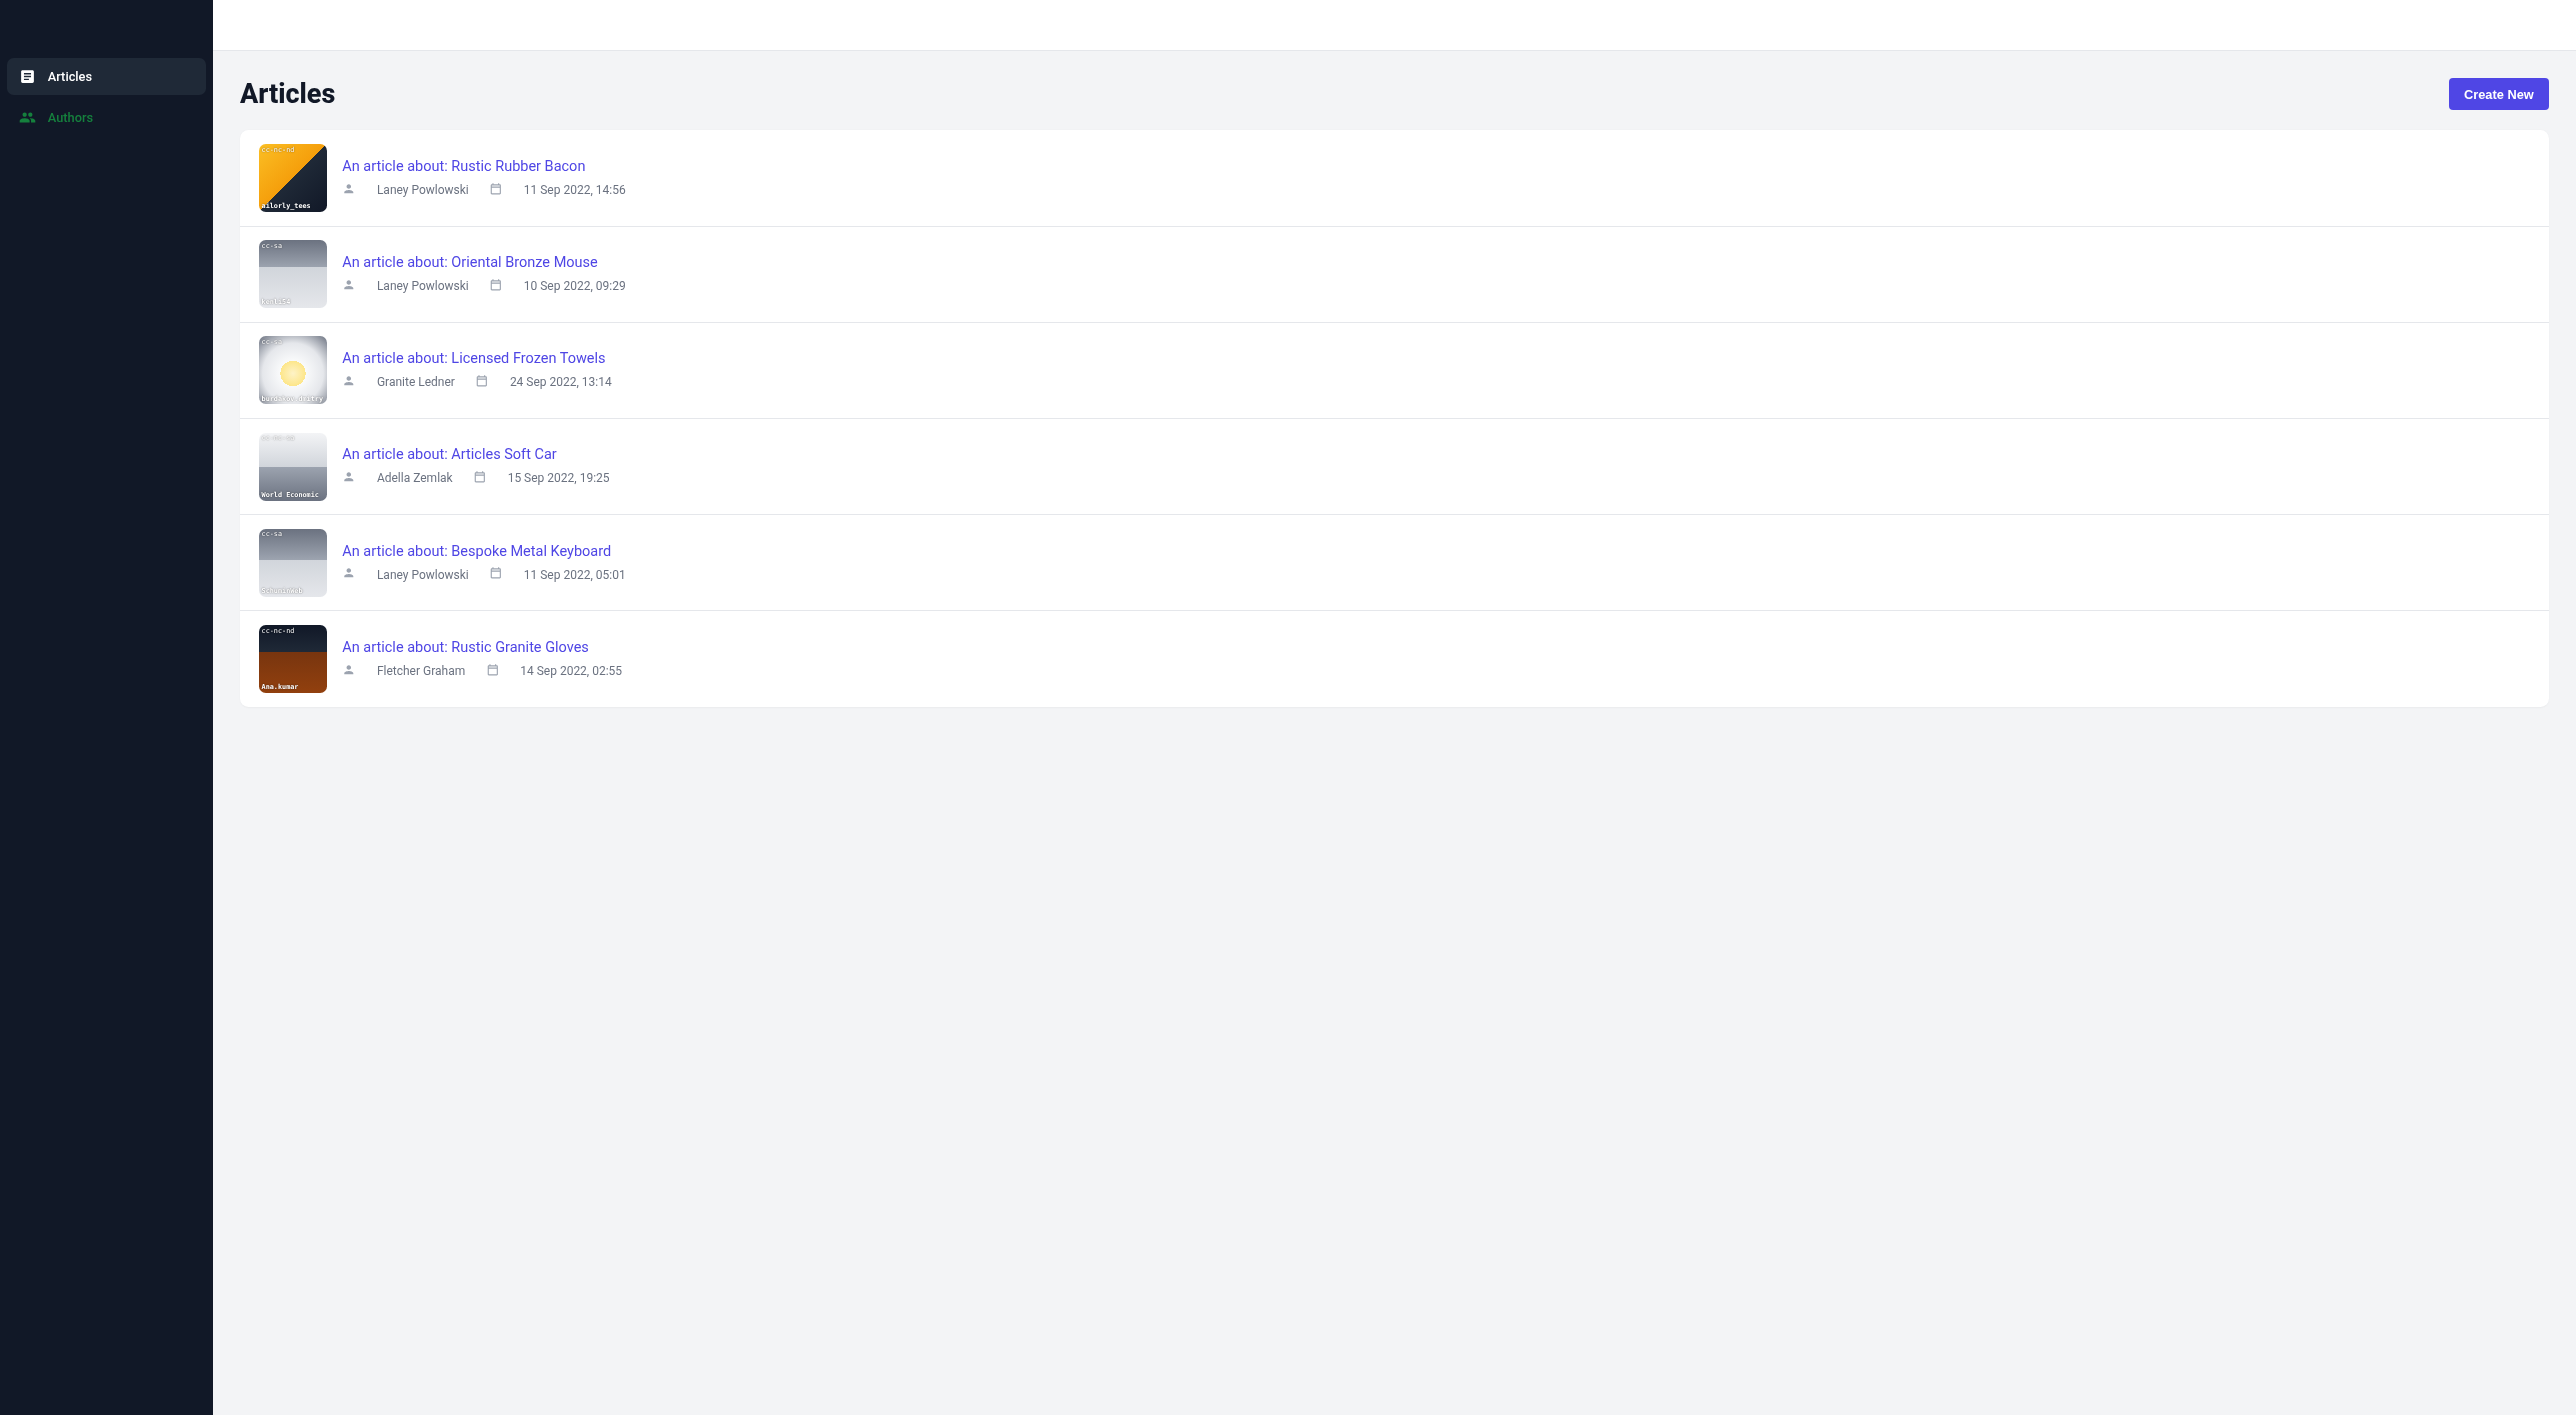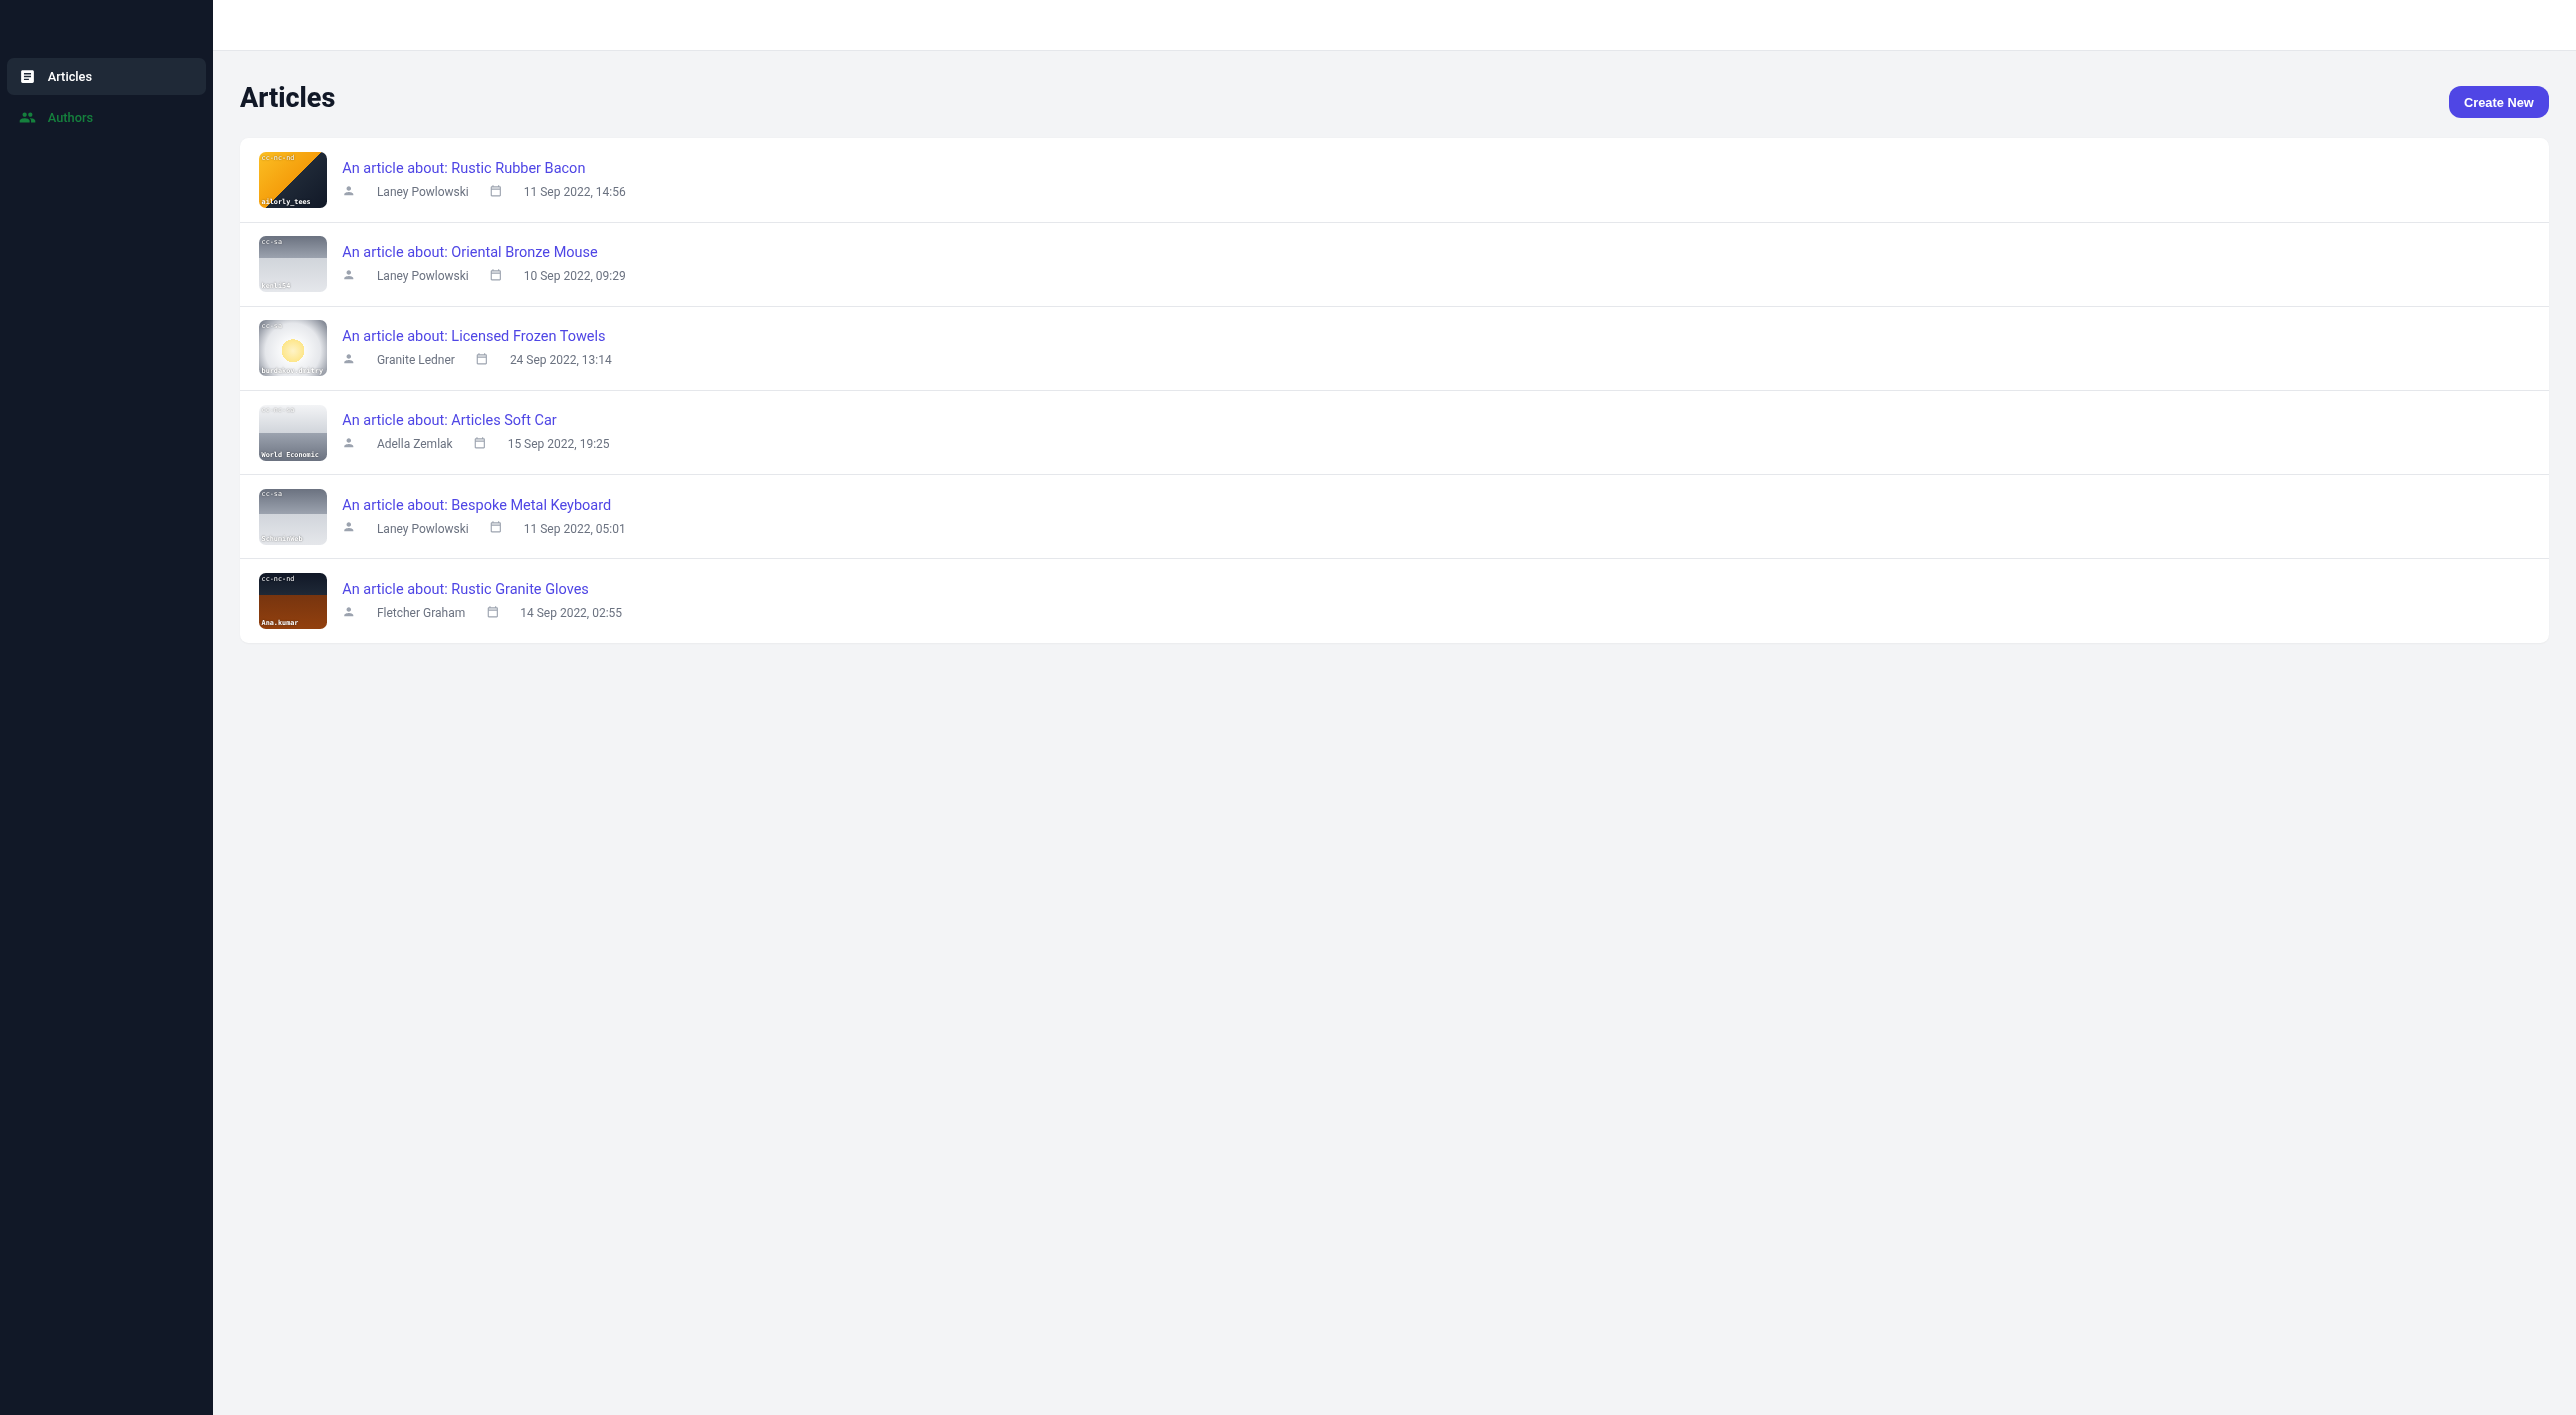--- a/index.html
+++ b/index.html
@@ -75,45 +75,44 @@
     .page-title {
       font-size: 27px;
       font-weight: 800;
       color: #111827;
     }
     .create-button {
       background: #4f46e5;
       color: #ffffff;
       border: none;
       padding: 8.5px 15.3px;
-      border-radius: 12px;
+      border-radius: 4px;
       font-size: 12.8px;
       font-weight: 600;
       cursor: pointer;
-      margin-top: 8px;
     }
     .list-card {
       background: #ffffff;
       border-radius: 8.5px;
       overflow: hidden;
       box-shadow: 0 0.9px 1.7px rgba(0,0,0,0.04);
     }
     .list-row {
       display: flex;
       align-items: center;
       gap: 15.3px;
       padding: 13.6px 19px;
       border-bottom: 0.9px solid #e5e7eb;
     }
     .list-row:last-child {
       border-bottom: none;
     }
     .thumb {
       width: 68px;
-      height: 56px;
+      height: 68px;
       border-radius: 6.8px;
       flex-shrink: 0;
       position: relative;
       overflow: hidden;
       display: flex;
       flex-direction: column;
       justify-content: space-between;
       padding: 1.7px 2.6px;
     }
     .thumb-top {

